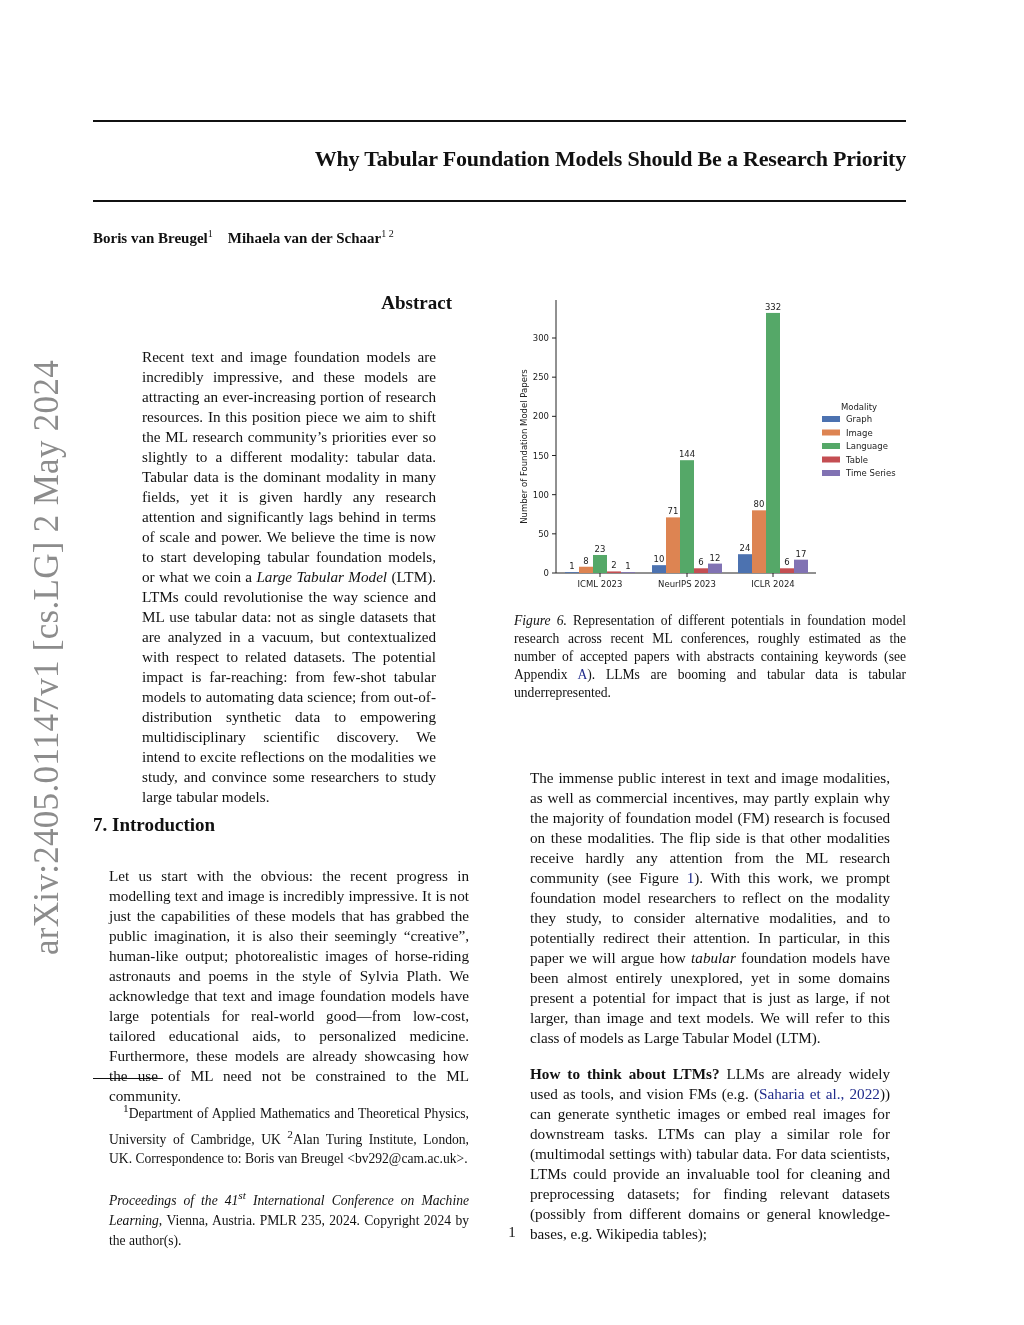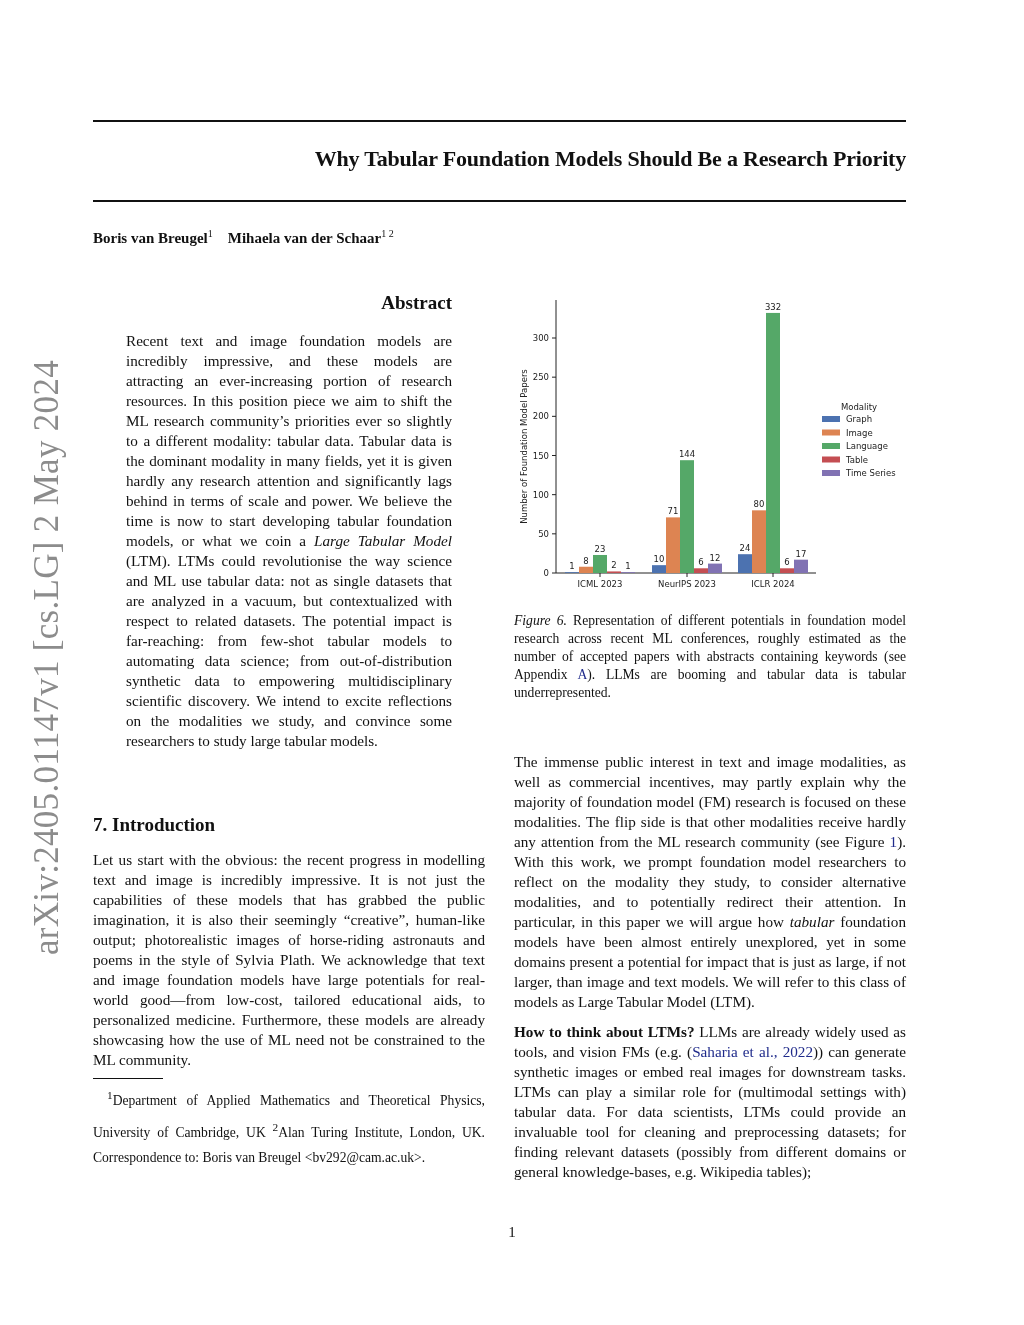--- a/index.html
+++ b/index.html
@@ -7,21 +7,21 @@
          font-family: "Liberation Serif", "DejaVu Serif", serif; color: #111; }
   .rule { position: absolute; left: 93px; width: 813px; height: 2px; background: #111; }
   .title { position: absolute; left: 93px; width: 813px; top: 146px; text-align: right;
            font-weight: bold; font-size: 22px; letter-spacing: -0.2px; }
   .authors { position: absolute; left: 93px; width: 813px; top: 228px; text-align: left;
              font-weight: bold; font-size: 15px; }
   .authors sup { font-weight: normal; font-size: 10px; }
   .arxiv { position: absolute; left: 27px; top: 955px; transform-origin: 0 0; transform: rotate(-90deg);
            font-size: 35px; color: #8c8c8c; white-space: nowrap; letter-spacing: 0.3px; }
   .col { position: absolute; font-size: 15.2px; line-height: 20px; text-align: justify; }
-  .col p { margin: 0; }
+  .col p { margin: 16px; }
   .abs-head { position: absolute; left: 126px; width: 326px; top: 292px; text-align: right;
               font-weight: bold; font-size: 19px; }
   .sec-head { position: absolute; left: 93px; top: 814px; font-weight: bold; font-size: 19px; }
   .fn-rule { position: absolute; left: 93px; top: 1078px; width: 70px; height: 1px; background: #111; }
   .link { color: #1f2a8a; }
   .caption { position: absolute; left: 514px; width: 392px; top: 612px; font-size: 13.6px; line-height: 18px;
              text-align: justify; }
   .pagenum { position: absolute; left: 0; width: 1024px; top: 1224px; text-align: center; font-size: 15px; }
   .chart { position: absolute; left: 514px; top: 296px; width: 400px; height: 300px; }
   .chart svg text { font-family: "DejaVu Sans", sans-serif; }
@@ -45,22 +45,23 @@
 <div class="col" style="left:126px; width:326px; top:331px;">
   <p><span>Recent text and image foundation models are incredibly impressive, and these models are attracting an ever-increasing portion of research resources. In this position piece we aim to shift the ML research community’s priorities ever so slightly to a different modality: tabular data. Tabular data is the dominant modality in many fields, yet it is given hardly any research attention and significantly lags behind in terms of scale and power. We believe the time is now to start developing tabular foundation models, or what we coin a </span><i>Large Tabular Model</i><span> (LTM). LTMs could revolutionise the way science and ML use tabular data: not as single datasets that are analyzed in a vacuum, but contextualized with respect to related datasets.  The potential impact is far-reaching: from few-shot tabular models to automating data science; from out-of-distribution synthetic data to empowering multidisciplinary scientific discovery. We intend to excite reflections on the modalities we study, and convince some researchers to study large tabular models.</span></p>
 </div>
 
 <div class="sec-head">7. Introduction</div>
 <div class="col" style="left:93px; width:392px; top:850px;">
   <p>Let us start with the obvious: the recent progress in modelling text and image is incredibly impressive. It is not just the capabilities of these models that has grabbed the public imagination, it is also their seemingly “creative”, human-like output; photorealistic images of horse-riding astronauts and poems in the style of Sylvia Plath.  We acknowledge that text and image foundation models have large potentials for real-world good—from low-cost, tailored educational aids, to personalized medicine. Furthermore, these models are already showcasing how the use of ML need not be constrained to the ML community.</p>
 </div>
 
 <div class="fn-rule"></div>
-<div class="col" style="left:93px; width:392px; top:1082px; font-size:13.6px; line-height:26px;">
+<div class="col" style="left:93px; width:392px; top:1082px; font-size:13.6px; line-height:20px;">
   <p style="text-indent:14px;"><sup>1</sup><span>Department of Applied Mathematics and Theoretical Physics, University of Cambridge, UK </span><sup>2</sup><span>Alan Turing Institute, London, UK. Correspondence to: Boris van Breugel &lt;bv292@cam.ac.uk&gt;.</span></p>
+  <p style="margin-top:14px;"><i>Proceedings of the 41</i><i><sup>st</sup></i><i> International Conference on Machine Learning</i><span>, Vienna, Austria. PMLR 235, 2024. Copyright 2024 by the author(s).</span></p>
 </div>
 
 <div class="chart">
   <svg id="chart-svg" width="400" height="300" viewBox="0 0 400 300">
       <line x1="42" y1="4" x2="42" y2="277" stroke="#222" stroke-width="1"></line>
       <line x1="42" y1="277" x2="302" y2="277" stroke="#222" stroke-width="1"></line>
       <line x1="38" y1="277" x2="42" y2="277" stroke="#222" stroke-width="1"></line>
       <text x="35" y="280" font-size="8.5" text-anchor="end" fill="#222">0</text>
       <line x1="38" y1="237.83333333333334" x2="42" y2="237.83333333333334" stroke="#222" stroke-width="1"></line>
       <text x="35" y="240.83333333333334" font-size="8.5" text-anchor="end" fill="#222">50</text>

